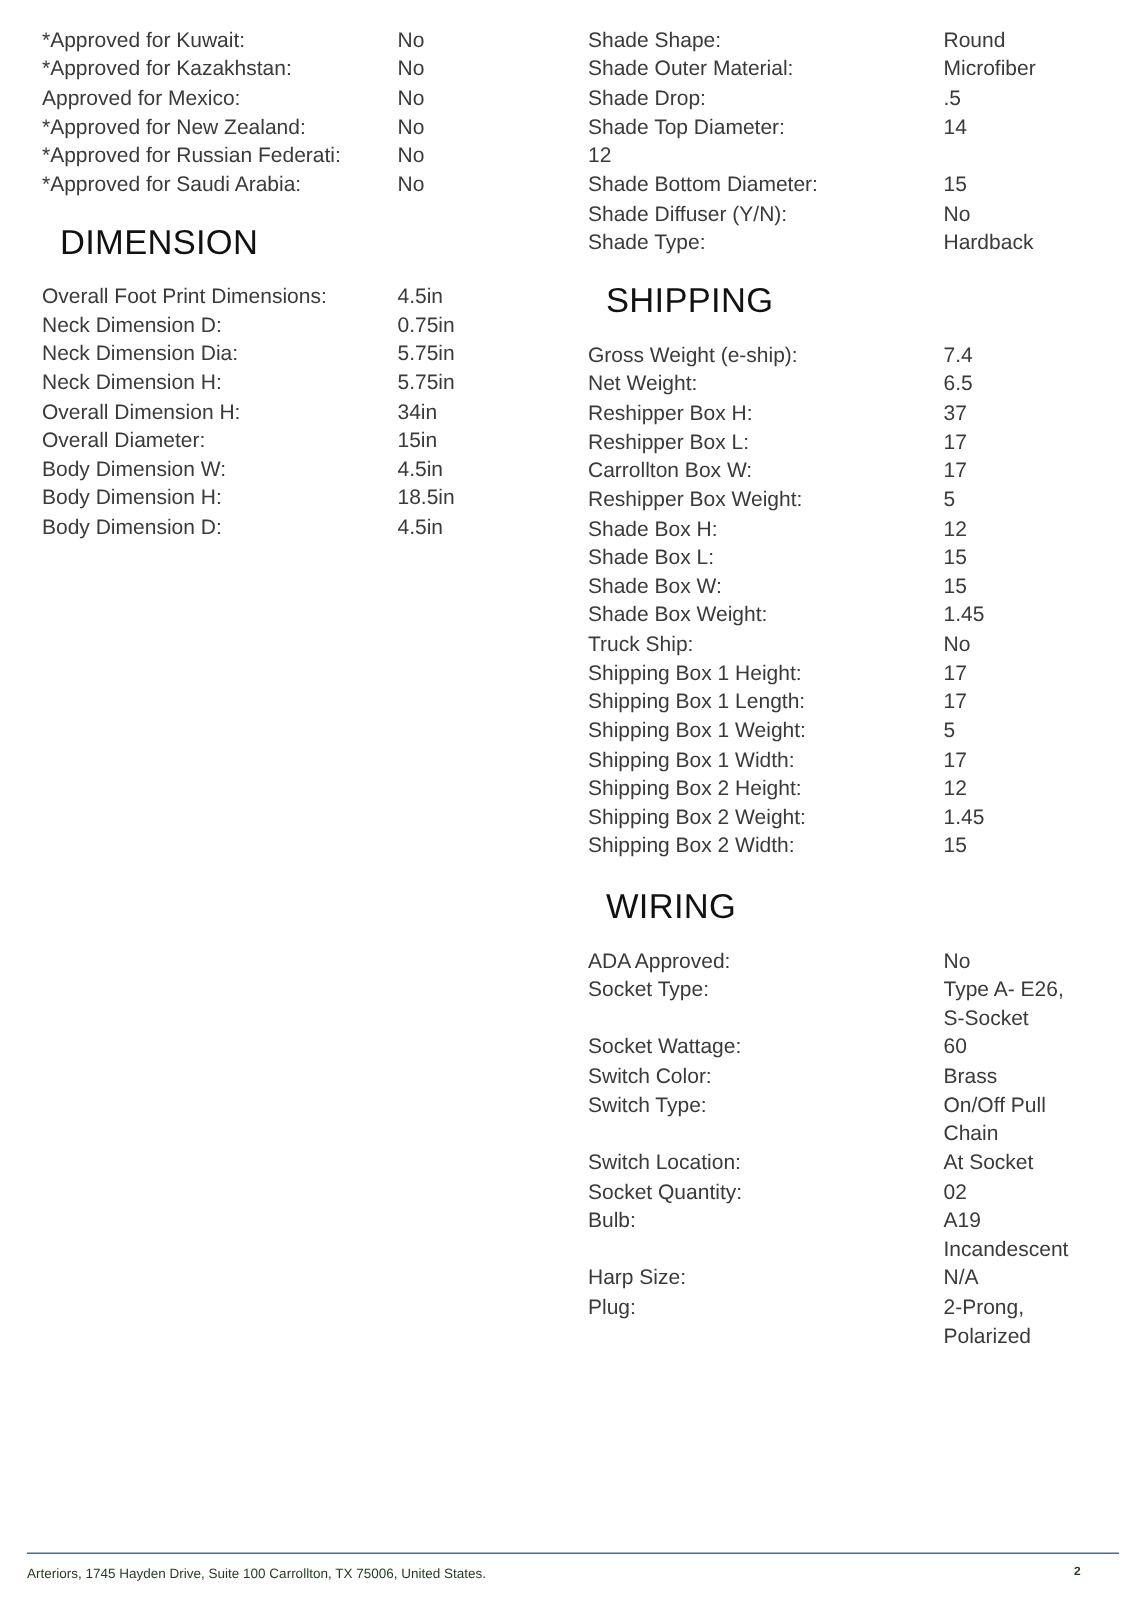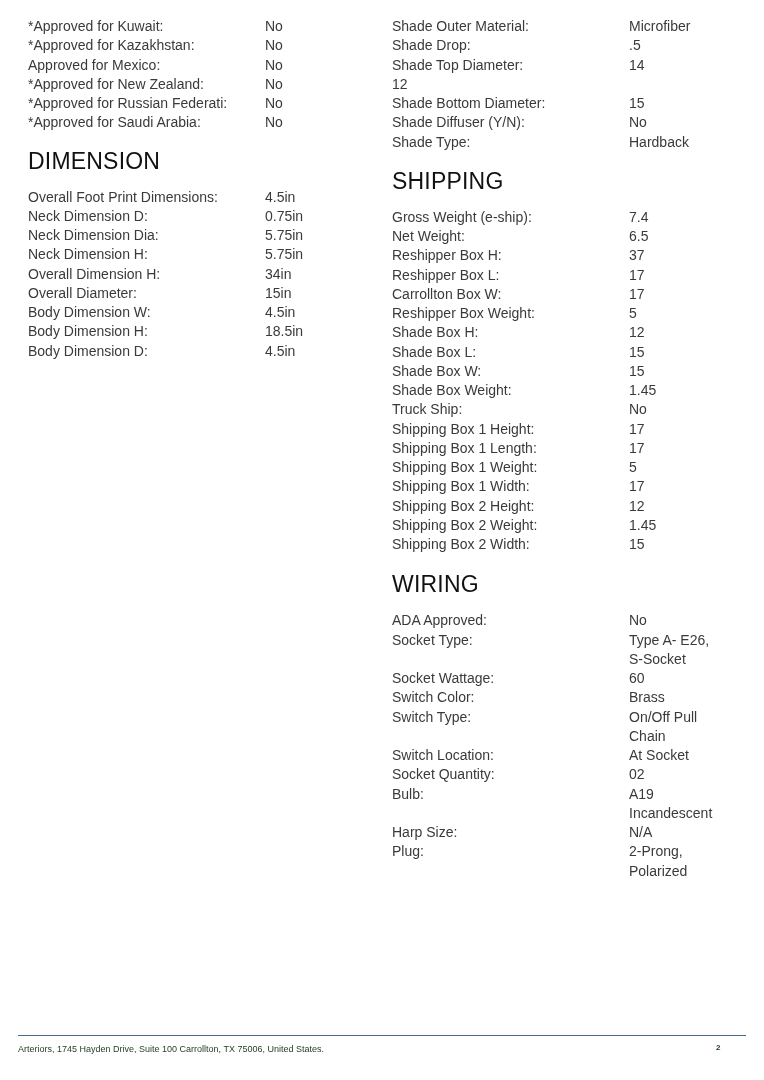--- a/index.html
+++ b/index.html
@@ -30,21 +30,21 @@
     .col-left .label { width: 237px; flex: none; white-space: nowrap; }
     .col-left .value { flex: 1; }
     .col-right .label { width: 237px; flex: none; white-space: nowrap; }
     .col-right .value { width: 98px; flex: none; }
 
     .heading {
       font-size: 23px;
       line-height: 28px;
       color: #111111;
       font-weight: normal;
-      margin: 0;
+      margin: 12px;
       letter-spacing: 0.2px;
     }
     .section-left-dim { margin-top: 14px; margin-bottom: 13px; }
     .section-right-ship { margin-top: 15px; margin-bottom: 13px; }
     .section-right-wire { margin-top: 16px; margin-bottom: 13px; }
 
     .footer-line {
       position: absolute;
       left: 18px;
       width: 728px;
@@ -137,20 +137,24 @@
     <div class="row">
         <span class="label">Body Dimension D:</span>
         <span class="value">4.5in</span>
       </div>
   </div>
 </div>
 
 <div class="col col-right">
   <div>
     <div class="row">
+        <span class="label">Shade Shape:</span>
+        <span class="value">Round</span>
+      </div>
+    <div class="row">
         <span class="label">Shade Outer Material:</span>
         <span class="value">Microfiber</span>
       </div>
     <div class="row">
         <span class="label">Shade Drop:</span>
         <span class="value">.5</span>
       </div>
     <div class="row">
         <span class="label">Shade Top Diameter:</span>
         <span class="value">14</span>

